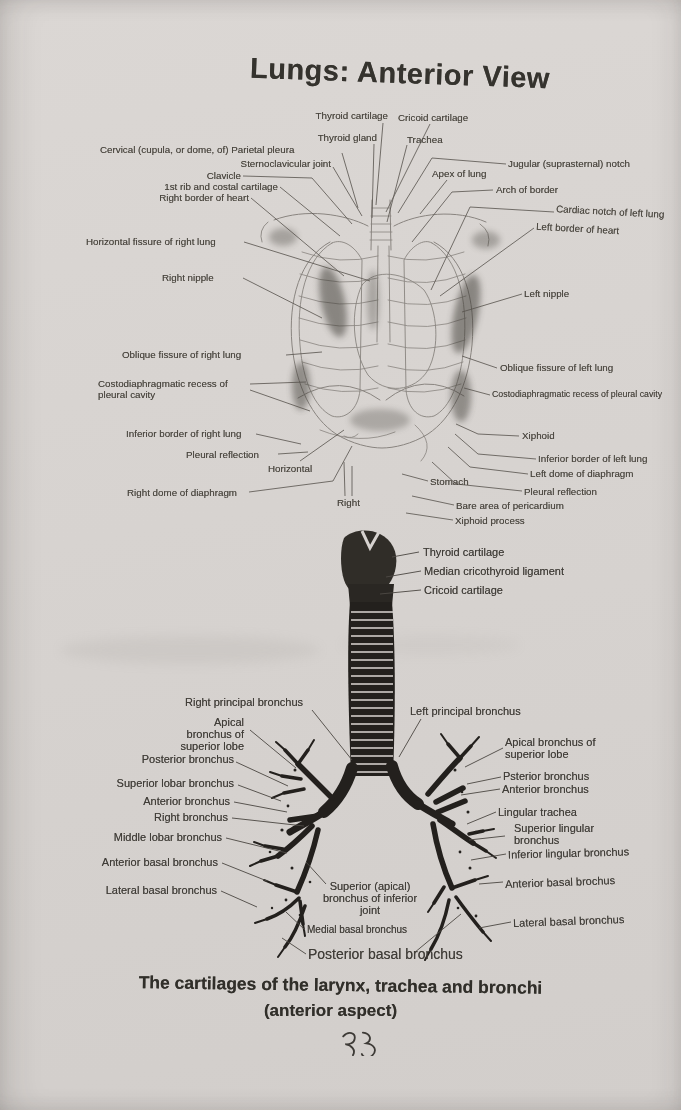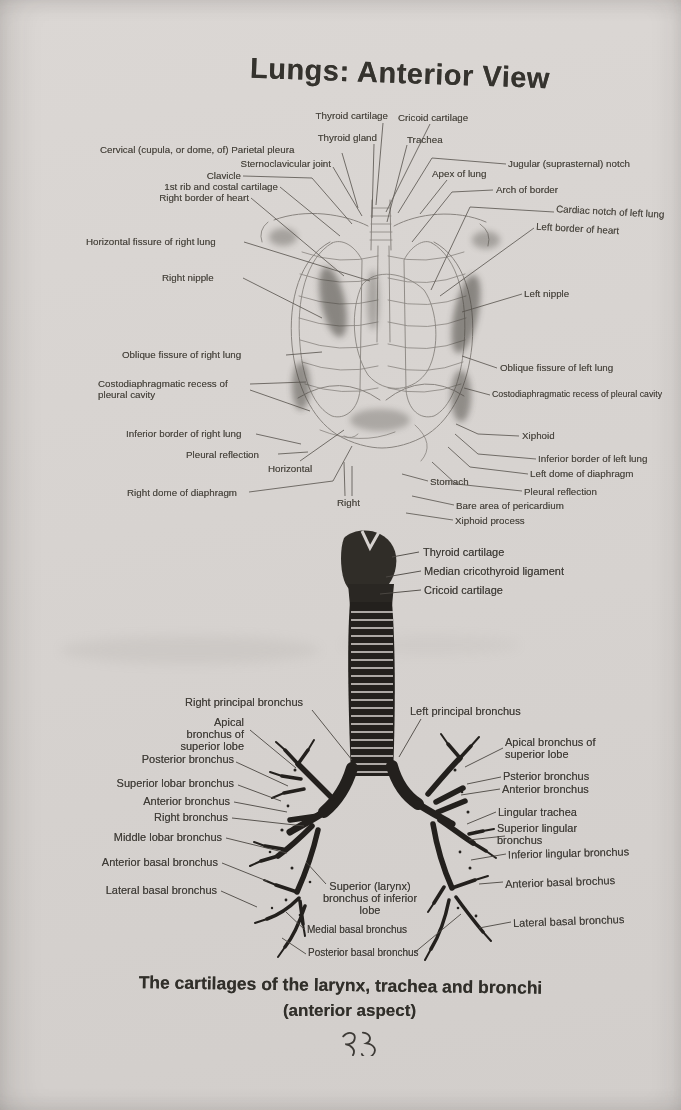--- a/index.html
+++ b/index.html
@@ -24,21 +24,21 @@
        text-shadow:0 0 .5px rgba(74,70,63,.65);}
   .lbl2{position:absolute;font-size:11px;line-height:1.1;color:#403d38;
         text-shadow:0 0 .5px rgba(64,61,56,.7);}
   .nw{white-space:nowrap;}
   .r{text-align:right;}
   .c{text-align:center;}
   .sm{font-size:8.8px;}
   .cap1{position:absolute;left:30px;top:975px;width:621px;text-align:center;
         font-size:17.5px;font-weight:bold;color:#312f2a;transform:rotate(.8deg);
         text-shadow:0 0 .6px rgba(49,47,42,.7);}
-  .cap2{position:absolute;left:39px;top:1001px;width:621px;text-align:center;
+  .cap2{position:absolute;left:20px;top:1001px;width:621px;text-align:center;
         font-size:17px;font-weight:bold;color:#312f2a;
         text-shadow:0 0 .6px rgba(49,47,42,.7);}
   svg.layer{position:absolute;left:0;top:0;}
 </style>
 </head>
 <body>
 
 <div class="page">
 
   <svg class="layer" width="681" height="1110" viewBox="0 0 681 1110">
@@ -259,27 +259,27 @@
   <div class="lbl2 nw r" style="left:88px;top:777px;width:146px">Superior lobar bronchus</div>
   <div class="lbl2 nw r" style="left:122px;top:795px;width:108px">Anterior bronchus</div>
   <div class="lbl2 nw r" style="left:136px;top:811px;width:92px">Right bronchus</div>
   <div class="lbl2 nw r" style="left:86px;top:831px;width:136px">Middle lobar bronchus</div>
   <div class="lbl2 nw r" style="left:78px;top:856px;width:140px">Anterior basal bronchus</div>
   <div class="lbl2 nw r" style="left:83px;top:884px;width:134px">Lateral basal bronchus</div>
   <div class="lbl2" style="left:505px;top:736px;width:115px">Apical bronchus of superior lobe</div>
   <div class="lbl2 nw" style="left:503px;top:770px">Psterior bronchus</div>
   <div class="lbl2 nw" style="left:502px;top:783px">Anterior bronchus</div>
   <div class="lbl2 nw" style="left:498px;top:806px">Lingular trachea</div>
-  <div class="lbl2" style="left:497px;top:822px;width:96px">Superior lingular bronchus</div>
+  <div class="lbl2" style="left:514px;top:822px;width:96px">Superior lingular bronchus</div>
   <div class="lbl2 nw" style="left:508px;top:847px;transform:rotate(-1.5deg)">Inferior lingular bronchus</div>
   <div class="lbl2 nw" style="left:505px;top:876px;transform:rotate(-2deg)">Anterior basal brochus</div>
-  <div class="lbl2 c" style="left:320px;top:880px;width:100px">Superior (larynx) bronchus of inferior lobe</div>
+  <div class="lbl2 c" style="left:320px;top:880px;width:100px">Superior (apical) bronchus of inferior joint</div>
   <div class="lbl2 nw" style="left:513px;top:915px;transform:rotate(-2deg)">Lateral basal bronchus</div>
   <div class="lbl2 nw" style="left:307px;top:924px;font-size:10px">Medial basal bronchus</div>
-  <div class="lbl2 nw" style="left:308px;top:947px;font-size:10px">Posterior basal bronchus</div>
+  <div class="lbl2 nw" style="left:308px;top:947px;font-size:14px">Posterior basal bronchus</div>
 
   <div class="cap1">The cartilages of the larynx, trachea and bronchi</div>
   <div class="cap2">(anterior aspect)</div>
 
   <svg class="layer" width="50" height="30" style="left:336px;top:1026px" role="img" aria-label="৯৮">
     <g stroke="#3d3a36" stroke-width="1.8" fill="none" stroke-linecap="round" transform="rotate(-8 25 15)">
       <path d="M8 8 c6 -5 13 -2 11 4 c-1 4 -6 5 -10 4 c6 2 10 7 6 12"></path>
       <path d="M28 7 c8 2 8 9 2 11 c8 2 10 9 4 13 c-4 3 -9 1 -10 -3"></path>
     </g>
   </svg>

